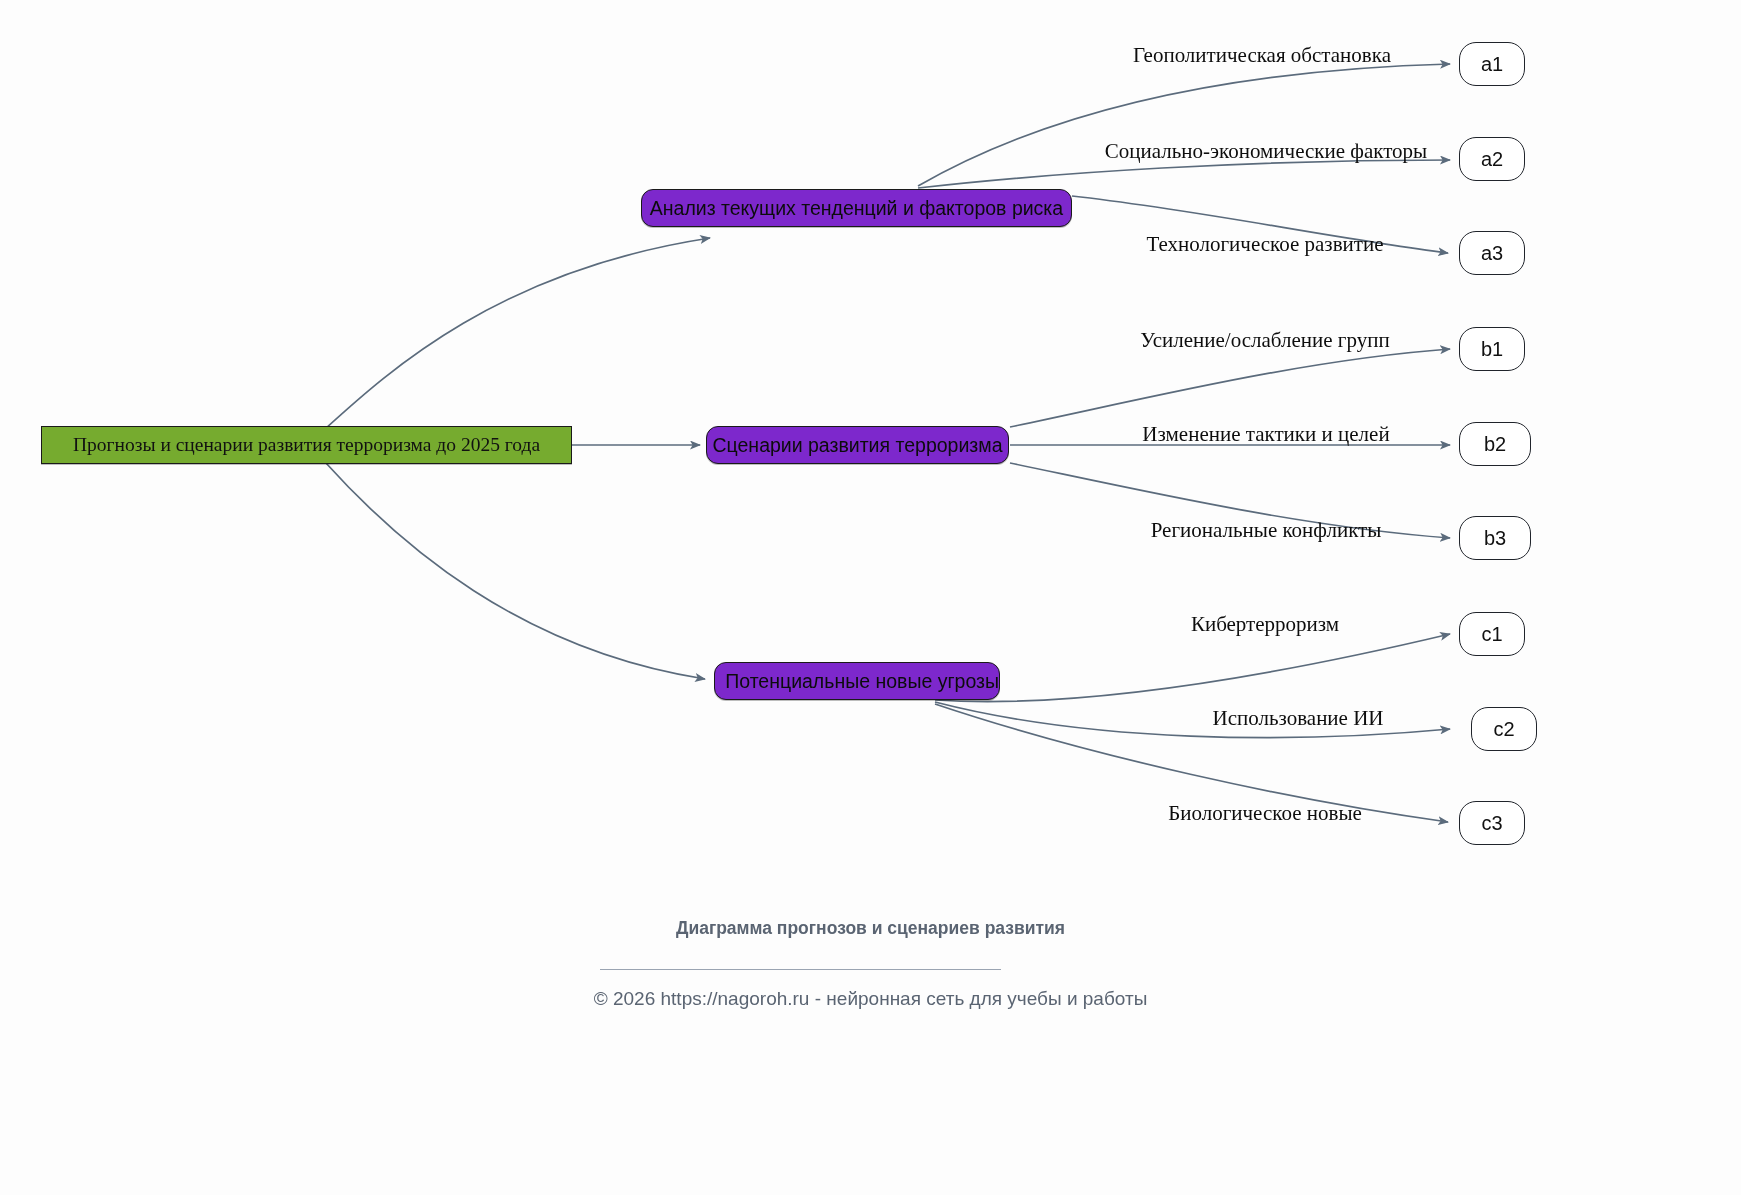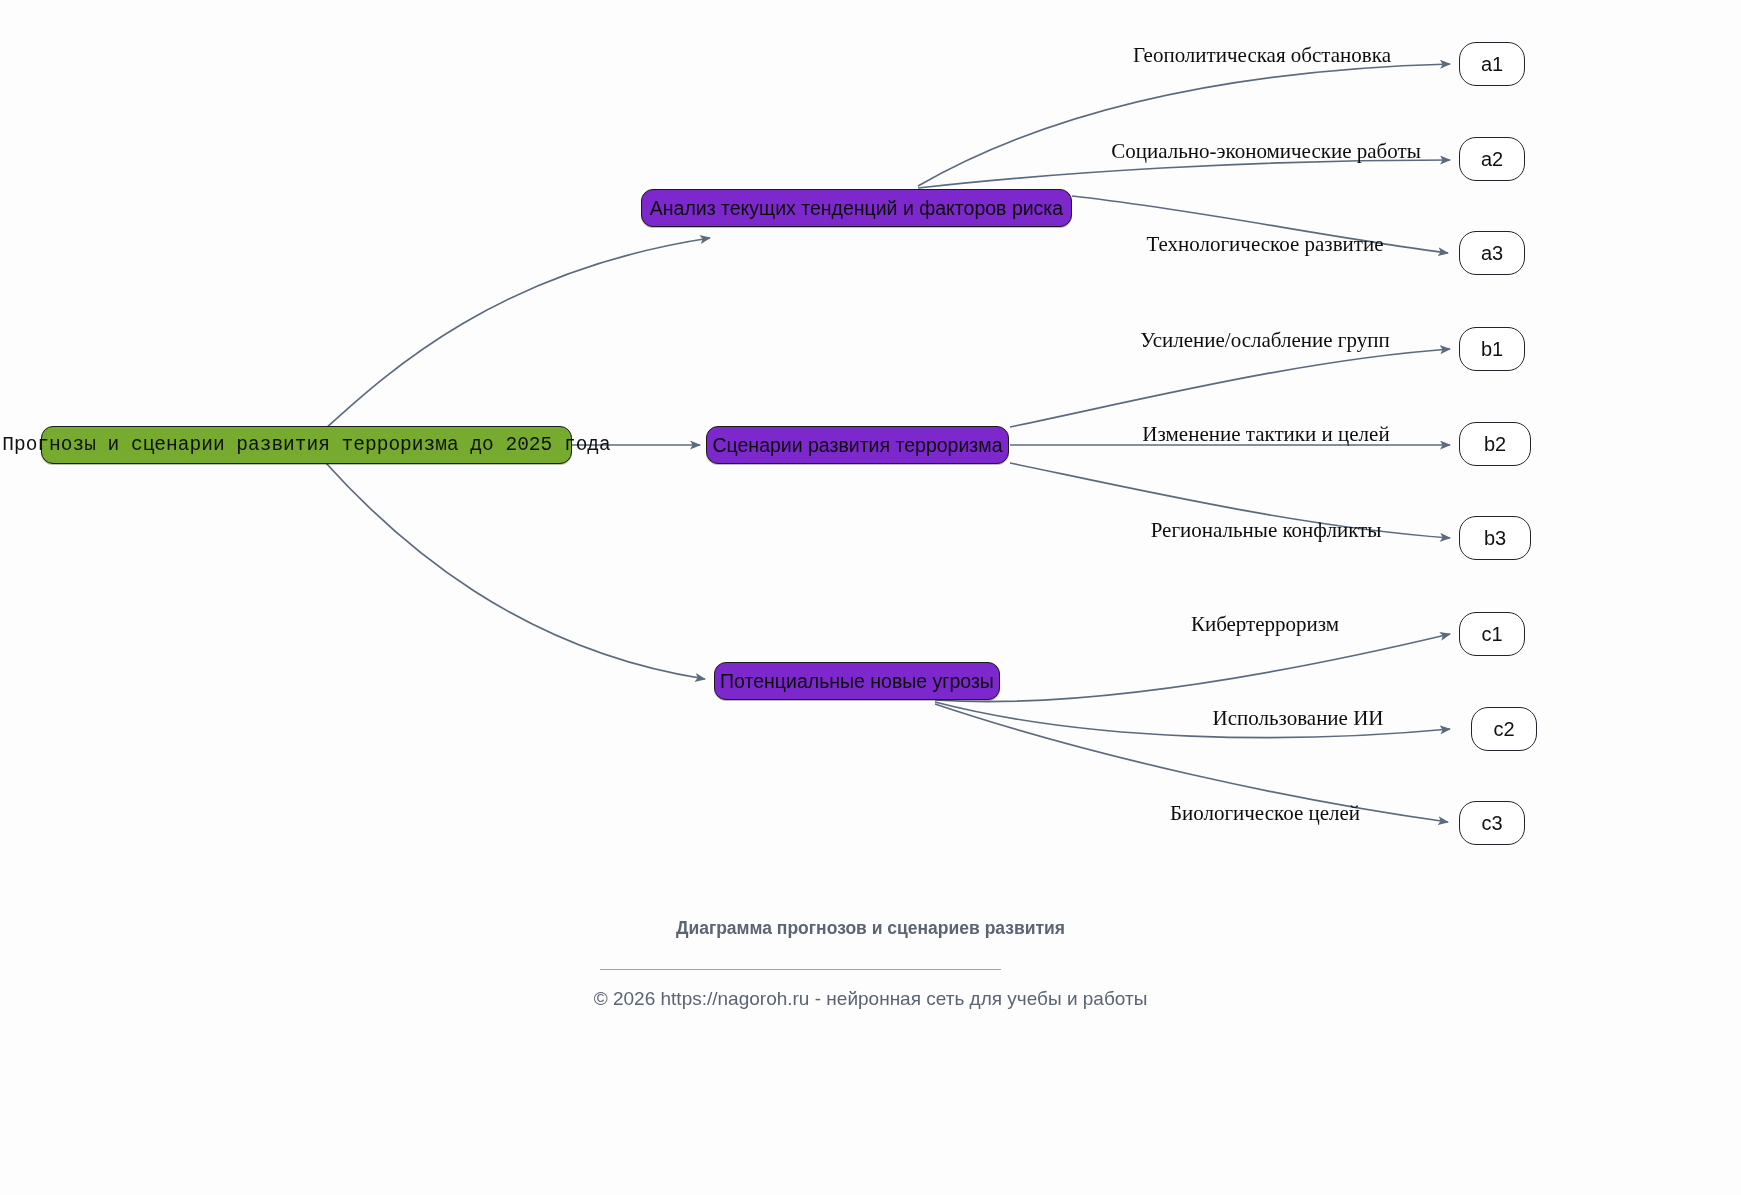--- a/index.html
+++ b/index.html
@@ -25,26 +25,26 @@
   }
   .node {
     position: absolute;
     box-sizing: border-box;
     display: flex;
     align-items: center;
     justify-content: center;
     white-space: nowrap;
   }
   .node-root {
-    border-radius: 12px;
+    border-radius: 0;
     border: 1.6px solid #1a1a1a;
     background: #76ab2f;
     color: #111111;
     font-size: 19.5px;
-    font-family: Liberation Mono, monospace;
+    font-family: Liberation Serif, serif;
     box-shadow: 0 1px 0 rgba(0,0,0,0.25);
   }
   .node-branch {
     border-radius: 12px;
     border: 1.6px solid #1a1a1a;
     background: #7d28cc;
     color: #0c0c0c;
     font-size: 19.5px;
     font-family: "Liberation Sans", sans-serif;
     box-shadow: 0 1px 0 rgba(0,0,0,0.25);
@@ -132,21 +132,21 @@
   </div>
 
   <div class="node node-branch" style="left:641px; top:189px; width:431px; height:38px;">
     <span>Анализ текущих тенденций и факторов риска</span>
   </div>
 
   <div class="node node-branch" style="left:706px; top:426px; width:303px; height:38px;">
     <span>Сценарии развития терроризма</span>
   </div>
 
-  <div class="node node-branch" style="left:714px; top:662px; width:286px; height:38px;">
+  <div class="node node-branch" style="left:714px; top:662px; width:286px; height:38px;justify-content:flex-end;">
     <span>Потенциальные новые угрозы</span>
   </div>
 
   <div class="node node-leaf" style="left:1459px; top:42px; width:66px; height:44px;">
     <span>a1</span>
   </div>
   <div class="node node-leaf" style="left:1459px; top:137px; width:66px; height:44px;">
     <span>a2</span>
   </div>
   <div class="node node-leaf" style="left:1459px; top:231px; width:66px; height:44px;">
@@ -167,30 +167,30 @@
     <span>c1</span>
   </div>
   <div class="node node-leaf" style="left:1459px; top:707px; width:66px; height:44px;margin-left:12px;">
     <span>c2</span>
   </div>
   <div class="node node-leaf" style="left:1459px; top:801px; width:66px; height:44px;">
     <span>c3</span>
   </div>
 
   <div class="edge-label" style="left:1262px; top:55px;">Геополитическая обстановка</div>
-  <div class="edge-label" style="left:1266px; top:151px;">Социально-экономические работы</div>
+  <div class="edge-label" style="left:1266px; top:151px;">Социально-экономические факторы</div>
   <div class="edge-label" style="left:1265px; top:244px;">Технологическое развитие</div>
 
   <div class="edge-label" style="left:1265px; top:340px;">Усиление/ослабление групп</div>
   <div class="edge-label" style="left:1266px; top:434px;">Изменение тактики и целей</div>
   <div class="edge-label" style="left:1266px; top:530px;">Региональные конфликты</div>
 
   <div class="edge-label" style="left:1265px; top:624px;">Кибертерроризм</div>
   <div class="edge-label" style="left:1265px; top:718px;margin-left:33px;">Использование ИИ</div>
-  <div class="edge-label" style="left:1265px; top:813px;">Биологическое целей</div>
+  <div class="edge-label" style="left:1265px; top:813px;">Биологическое новые</div>
 
   <div class="caption" style="top:917px;">Диаграмма прогнозов и сценариев развития</div>
 
   <div class="caption-rule" style="left:600px; top:969px; width:401px;"></div>
 
   <div class="footer" style="top:988px;">© 2026 https://nagoroh.ru - нейронная сеть для учебы и работы</div>
 
 </div>
 
 </body></html>

